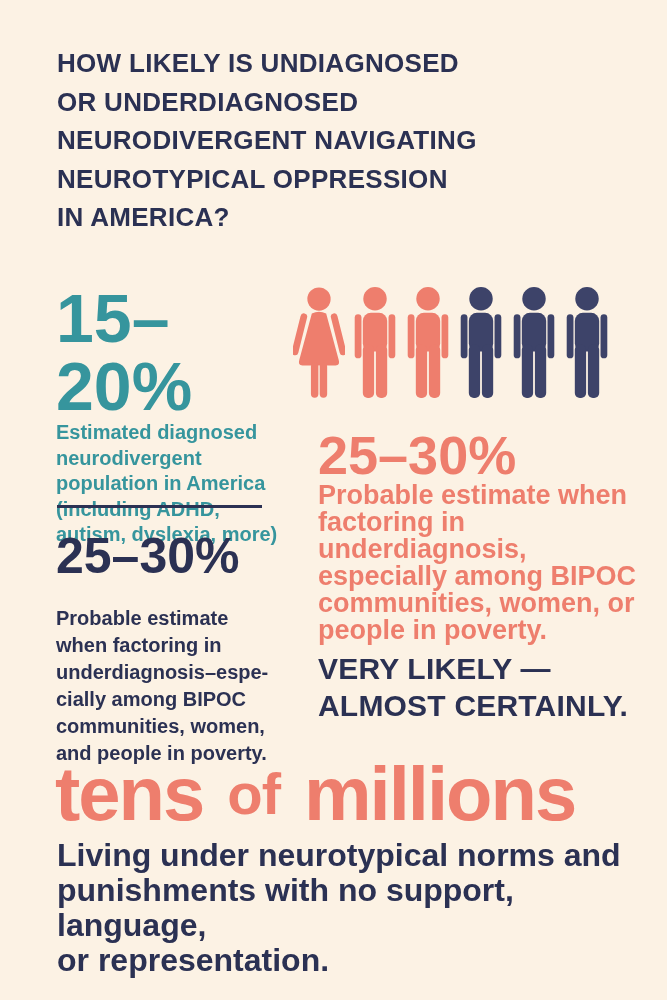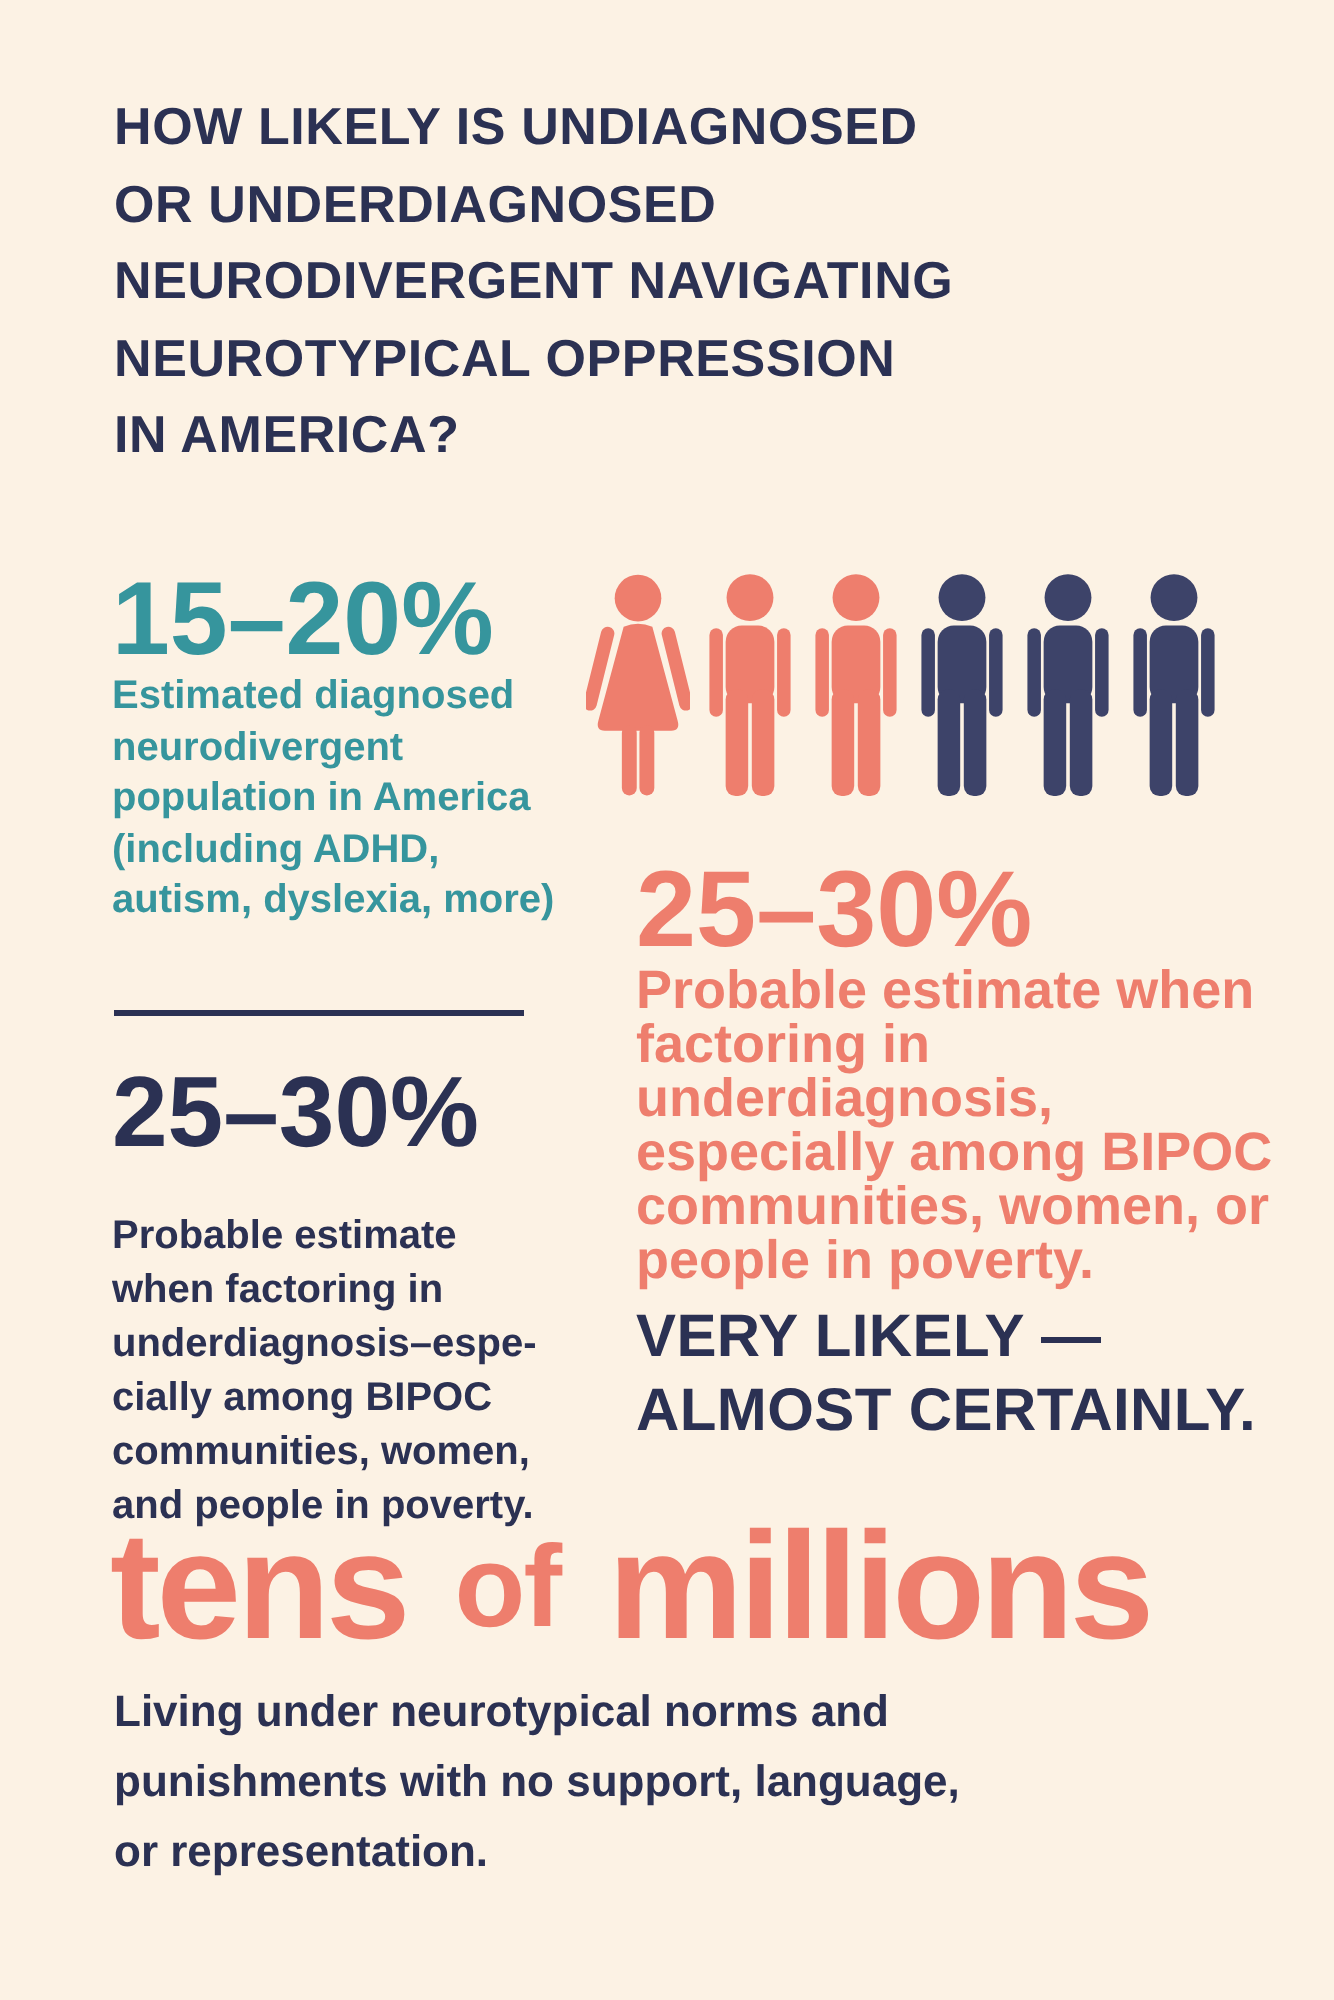--- a/index.html
+++ b/index.html
@@ -18,21 +18,21 @@
     position:absolute;left:57px;top:44px;width:580px;
     font-size:26px;line-height:38.5px;font-weight:700;
     letter-spacing:.3px;color:var(--navy);white-space:pre-line;
   }
 
   .stat{position:absolute;}
   .stat-value{font-weight:700;line-height:1;letter-spacing:0;}
   .stat-desc{font-weight:700;white-space:pre-line;}
 
   .stat--teal{left:56px;top:284px;width:240px;color:var(--teal);}
-  .stat--teal .stat-value{font-size:52px;}
+  .stat--teal .stat-value{font-size:68px;}
   .stat--teal .stat-desc{font-size:20px;line-height:25.5px;}
 
   .divider{
     position:absolute;left:57px;top:505px;width:205px;height:0;
     border:none;border-top:3px solid var(--navy);
   }
 
   .stat--navy{left:56px;top:531px;width:240px;color:var(--navy);}
   .stat--navy .stat-value{font-size:50px;}
   .stat--navy .stat-desc{font-size:20px;line-height:27px;margin-top:24px;}
@@ -58,21 +58,21 @@
   .big-statement{
     position:absolute;left:55px;top:756px;
     display:flex;align-items:center;gap:24px;
     color:var(--coral);font-weight:700;
   }
   .big-statement .w-big{font-size:76px;letter-spacing:-2px;line-height:1;}
   .big-statement .w-small{font-size:58px;letter-spacing:-1px;line-height:1;}
 
   .footer-text{
     position:absolute;left:57px;top:838px;width:590px;
-    font-size:22px;line-height:35px;font-weight:700;
+    font-size:32px;line-height:35px;font-weight:700;
     color:var(--navy);white-space:pre-line;
   }
 </style>
 </head>
 <body>
 
 <svg width="0" height="0" style="position:absolute" aria-hidden="true">
   <defs>
     <g id="fig-male">
       <circle cx="25.5" cy="13" r="13"></circle>

